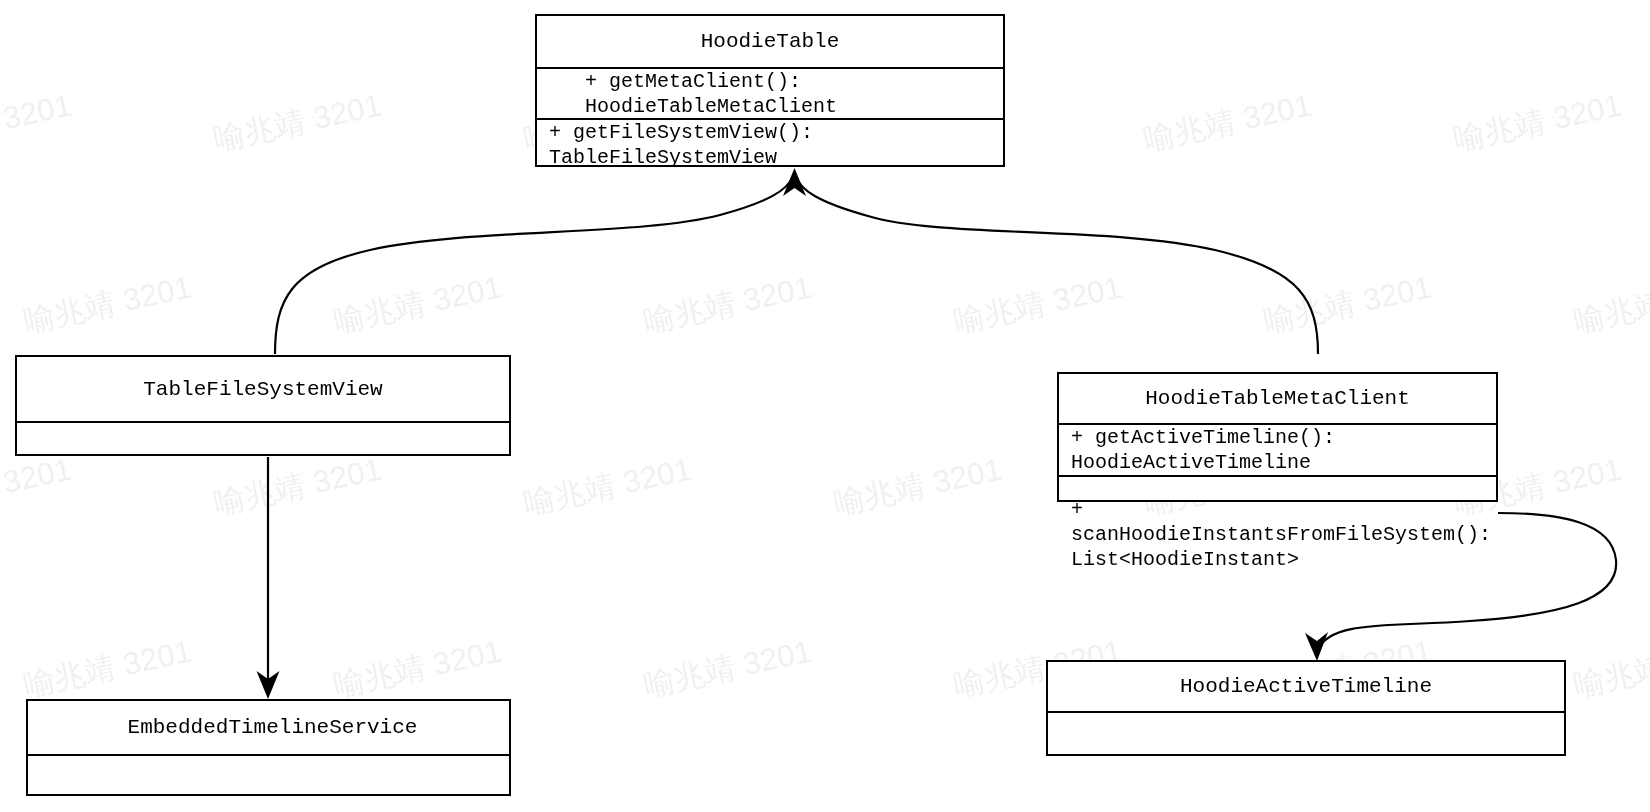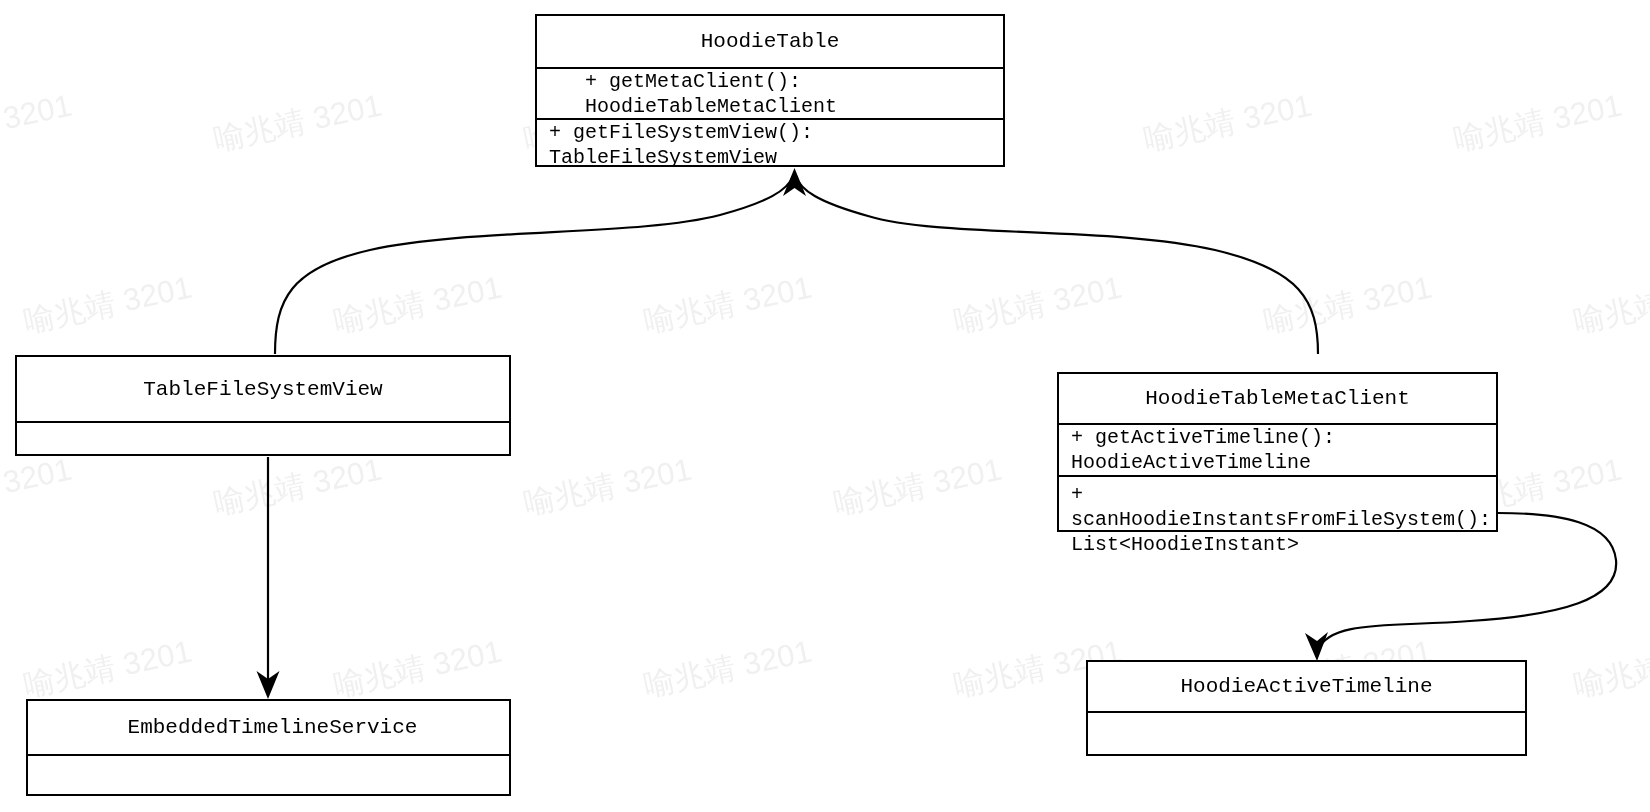--- a/index.html
+++ b/index.html
@@ -156,34 +156,34 @@
     <div class="uml-compartment" style="height:51px;">
       <span class="op">+ getFileSystemView(): TableFileSystemView</span>
     </div>
   </div>
 
   <div class="uml-class" style="left:15px; top:355px; width:496px; height:101px;">
     <div class="uml-title" style="height:64px;border-radius:10px;">TableFileSystemView</div>
     <div class="uml-compartment empty" style="height:49px;"></div>
   </div>
 
-  <div class="uml-class" style="left:1057px; top:372px; width:441px; height:160px;">
+  <div class="uml-class" style="left:1057px; top:372px; width:441px; height:130px;">
     <div class="uml-title" style="height:49px;">HoodieTableMetaClient</div>
     <div class="uml-compartment" style="height:52px;">
       <span class="op">+ getActiveTimeline(): HoodieActiveTimeline</span>
     </div>
-    <div class="uml-compartment" style="height:37px; align-items:flex-start; padding-top:5px;">
+    <div class="uml-compartment" style="height:37px; align-items:flex-start; padding-top:20px;">
       <span class="op">+ scanHoodieInstantsFromFileSystem():
 List&lt;HoodieInstant&gt;</span>
     </div>
   </div>
 
   <div class="uml-class" style="left:26px; top:699px; width:485px; height:97px;">
     <div class="uml-title" style="height:53px;margin-left:8px;">EmbeddedTimelineService</div>
     <div class="uml-compartment empty" style="height:40px;"></div>
   </div>
 
-  <div class="uml-class" style="left:1086px; top:660px; width:441px; height:96px;">
+  <div class="uml-class" style="left:1046px; top:660px; width:520px; height:96px;">
     <div class="uml-title" style="height:49px;">HoodieActiveTimeline</div>
     <div class="uml-compartment empty" style="height:45px;"></div>
   </div>
 
 </div>
 
 </body></html>

